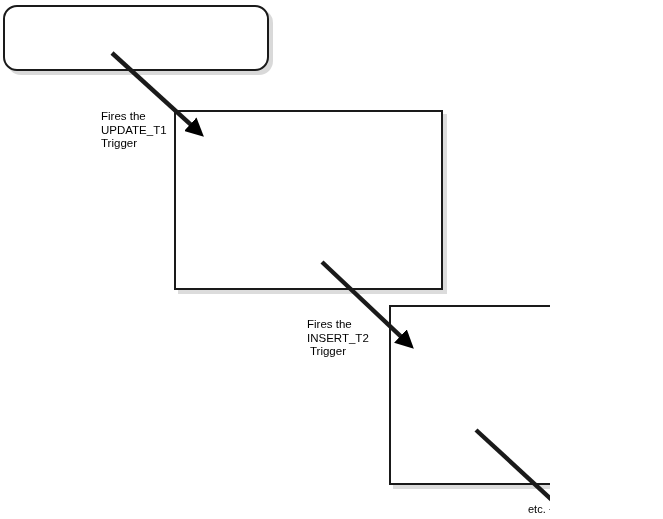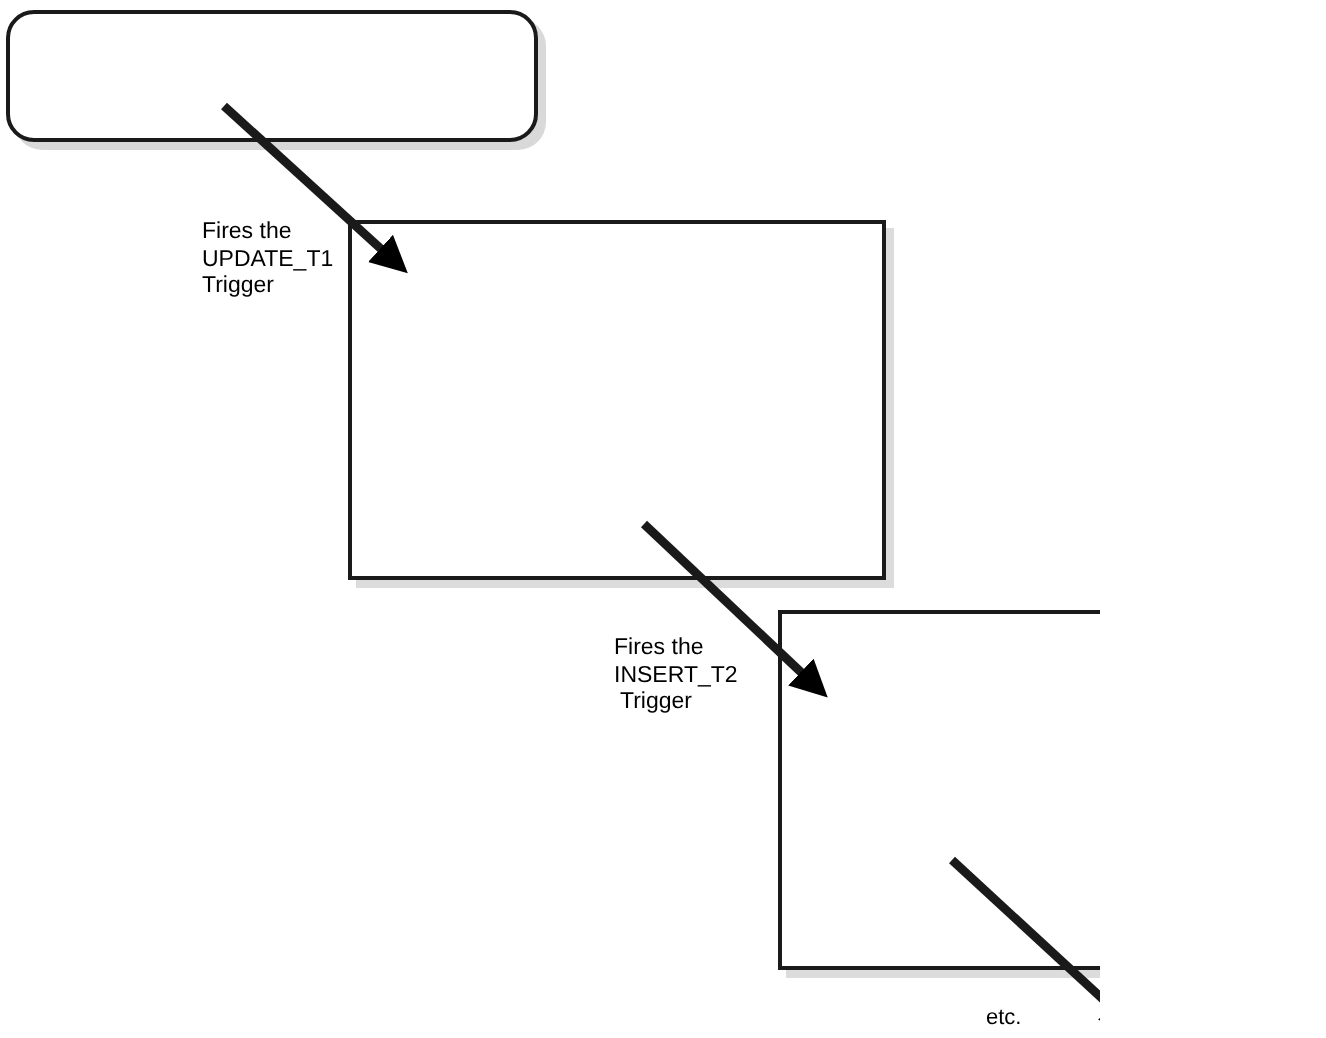--- a/index.html
+++ b/index.html
@@ -126,21 +126,21 @@
   }
   #caption-update {
     left: 101px;
     top: 110px;
   }
   #caption-insert {
     left: 307px;
     top: 318px;
   }
   #caption-etc {
-    left: 493px;
+    left: 528px;
     top: 503px;
     font-size: 11px;
   }
 </style>
 </head>
 <body>
 
 <div id="canvas">
 
   <div class="sql-box"></div>

